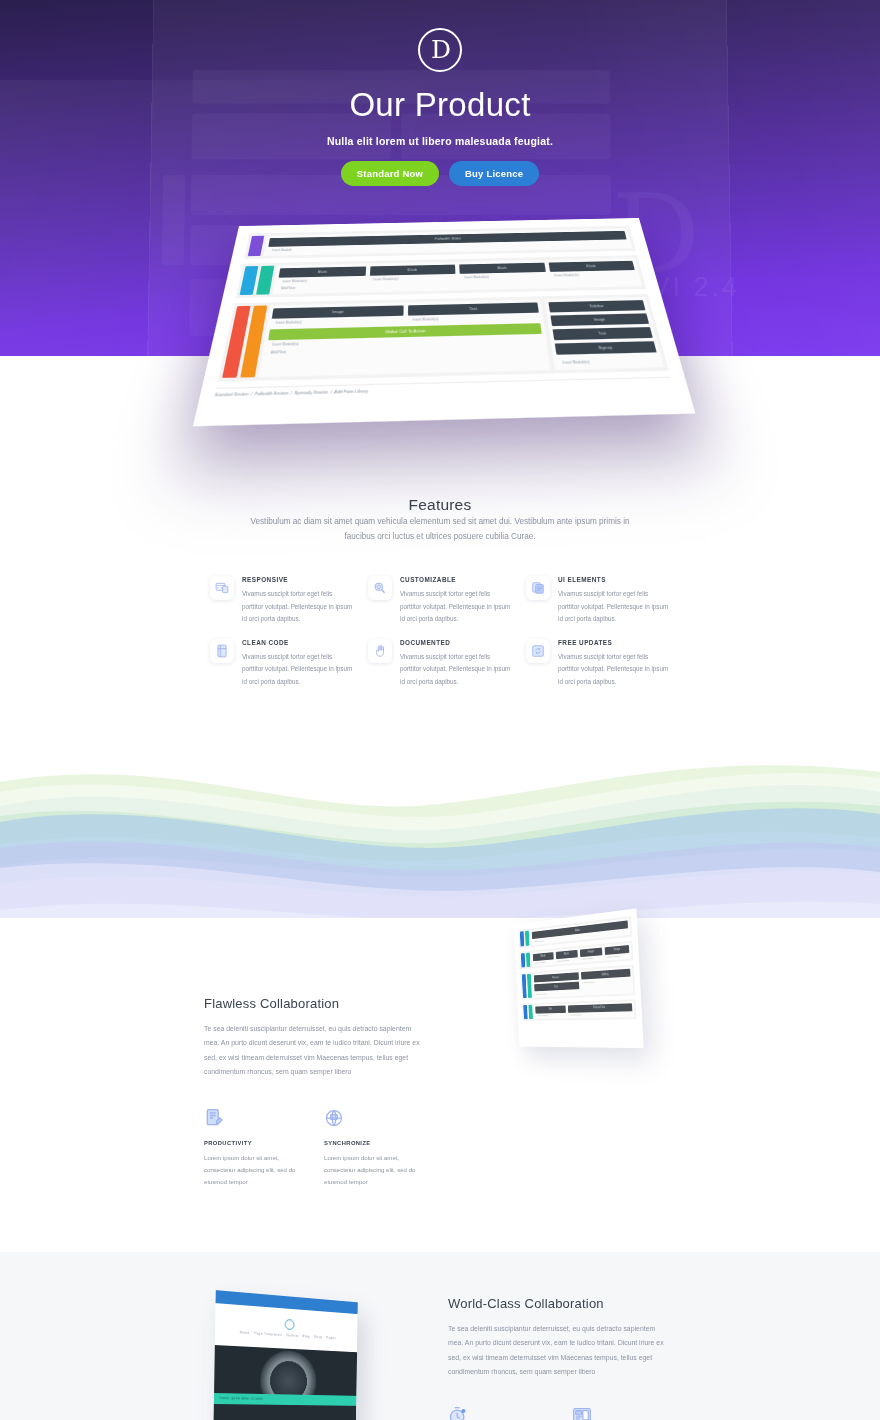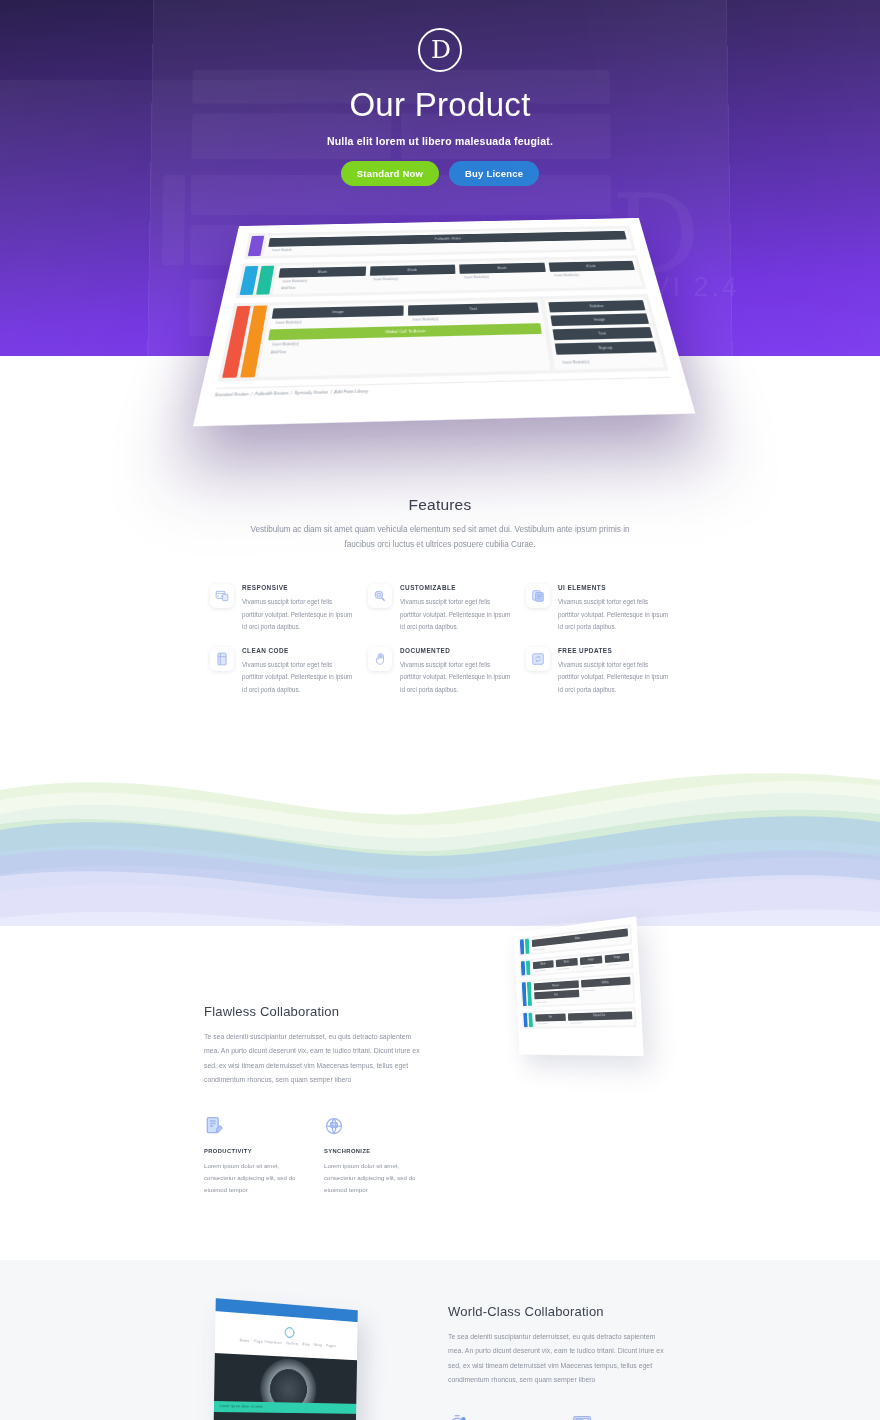--- a/index.html
+++ b/index.html
@@ -111,21 +111,21 @@
   .b-foot { font-size:3.6px; color:#8b939c; padding-top:3px; border-top:1px solid #eee; font-style:italic;}
 
   
   .features { padding-top:140px; background:#fff; }
   .sec-title {
     text-align:center; font-size:15.5px; font-weight:400;
     color:#3b4250; letter-spacing:0.2px;
   }
   .sec-sub {
     text-align:center; font-size:8.2px; line-height:1.85;
-    color:#8d93a1; width:400px; margin:8px auto 0 auto;
+    color:#8d93a1; width:400px; margin:0 auto 0 auto;
   }
   .feat-grid {
     width:460px; margin:32px auto 0 auto;
     display:grid; grid-template-columns:repeat(3,1fr); row-gap:14px; column-gap:14px;
   }
   .feat { display:flex; gap:8px; }
   .ficon {
     width:24px; height:24px; flex:0 0 24px; border-radius:6px;
     background:#ffffff; box-shadow:0 1px 4px rgba(60,70,110,0.13);
     display:flex; align-items:center; justify-content:center;

